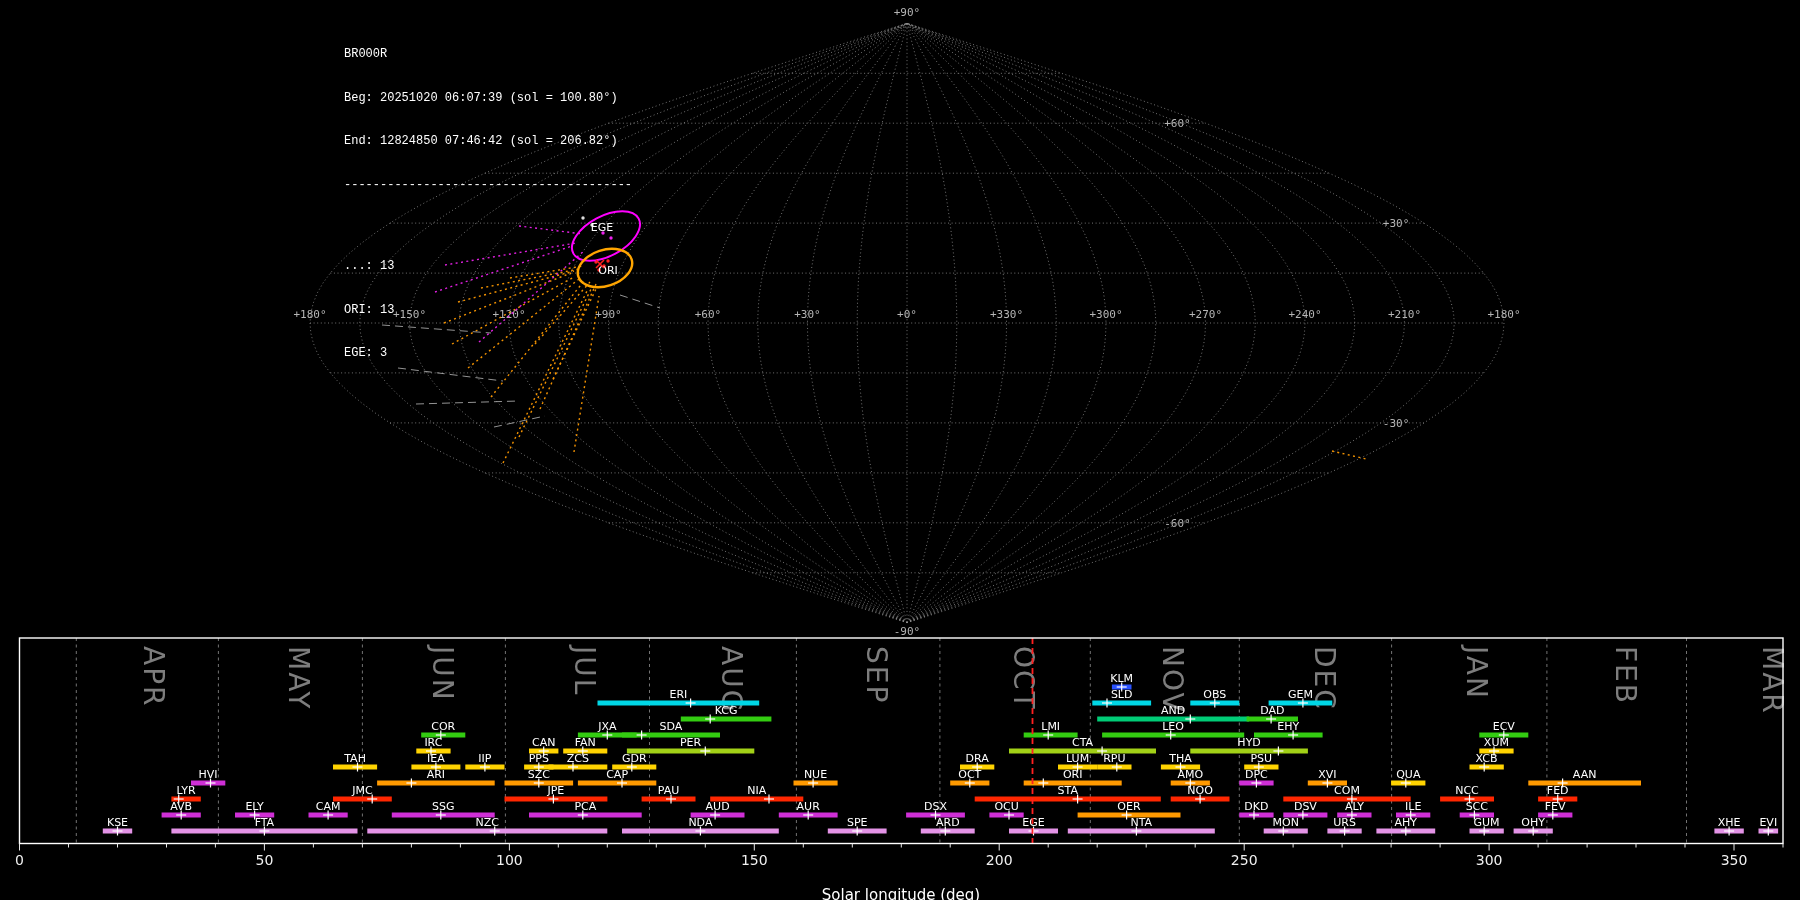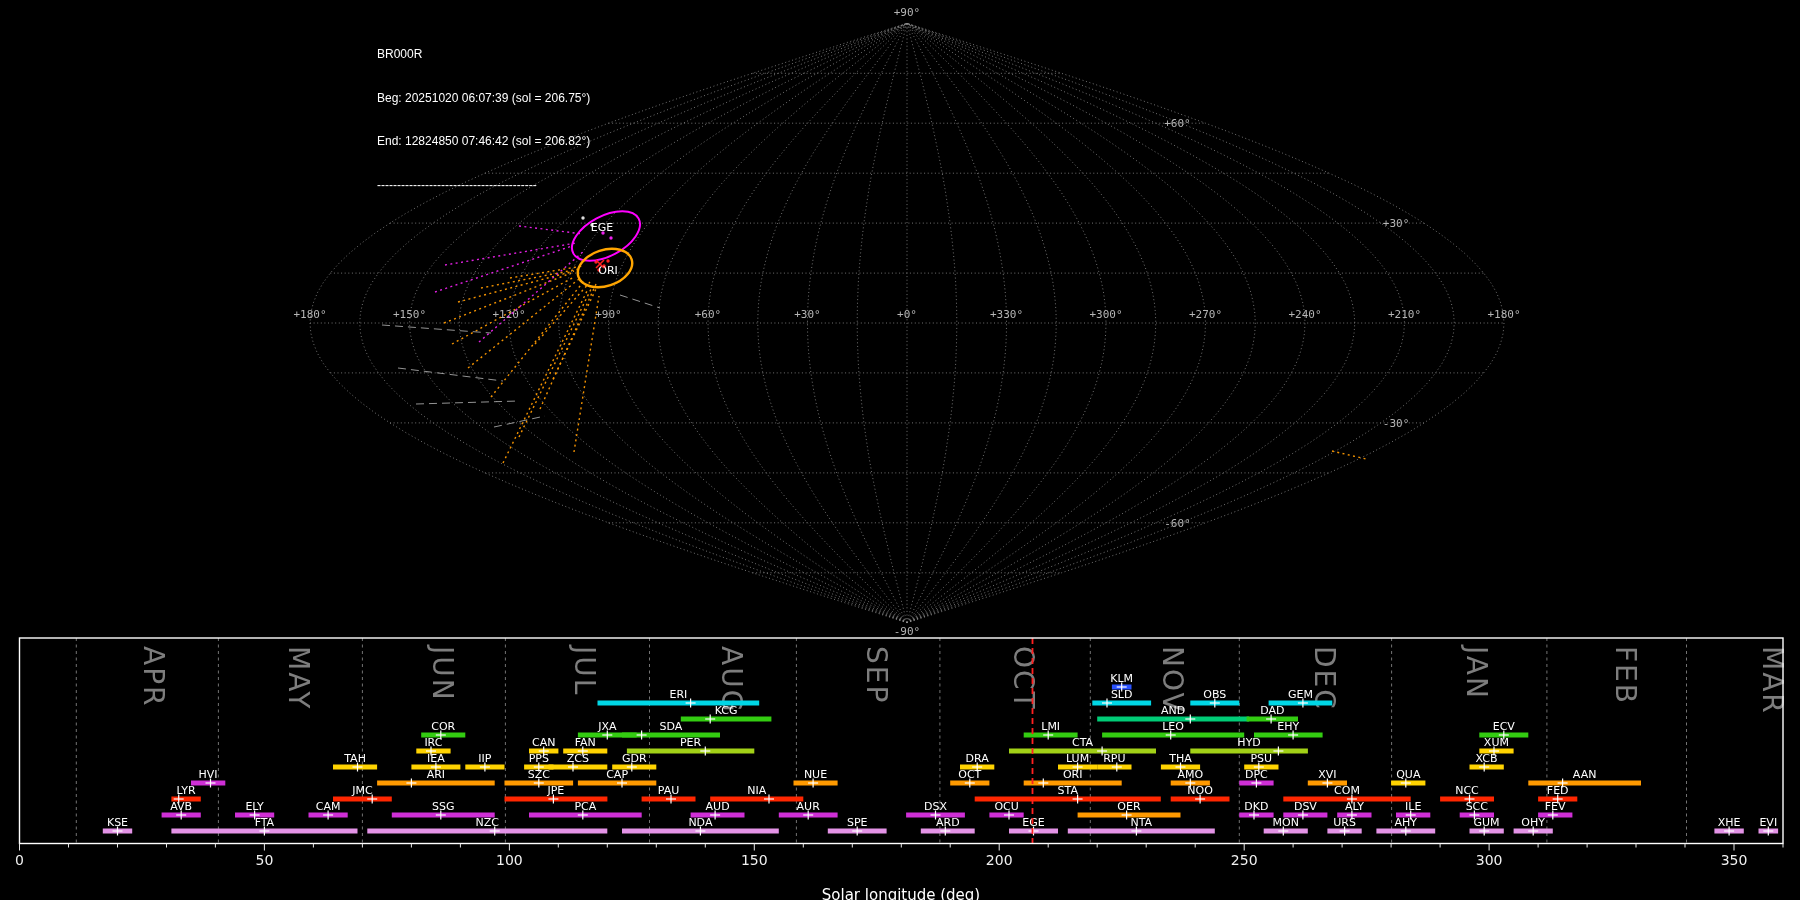--- a/index.html
+++ b/index.html
@@ -1,19 +1,19 @@
 <!DOCTYPE html>
 <html><head>
 <meta charset="utf-8">
 <style>
   html,body{margin:0;padding:0;background:#000;}
   .screen{position:relative;width:1800px;height:900px;background:#000;overflow:hidden;
           font-family:"DejaVu Sans",sans-serif;}
-  .info{position:absolute;left:377px;top:18px;color:#fff;z-index:5;
-        font-family:Liberation Sans, sans-serif;font-size:12px;line-height:14.5px;white-space:pre;}
+  .info{position:absolute;left:344px;top:18px;color:#fff;z-index:5;
+        font-family:Liberation Mono, monospace;font-size:12px;line-height:14.5px;white-space:pre;}
   .info .counts{margin-top:9px;}
   #scene{position:absolute;left:0;top:0;}
   .xlabel{position:absolute;left:901px;top:886px;transform:translateX(-50%);
           color:#fff;font-size:15px;z-index:5;}
   
   .grid{stroke:#8f8f8f;stroke-width:1;stroke-dasharray:1 2.6;fill:none;opacity:.8;}
   .maplab{fill:#b5b5b5;font-size:11px;font-family:"DejaVu Sans Mono",monospace;}
   .trail-dotted{stroke-width:1.4;stroke-dasharray:2 3.4;opacity:.95;}
   .trail-dashed{stroke-width:1;stroke-dasharray:8 5;opacity:.8;}
   .radlab{fill:#fff;font-size:11px;}
@@ -26,23 +26,28 @@
   .shlab{fill:#fff;font-size:11px;}
   .peak{stroke:#fff;stroke-width:1.2;}
 </style>
 </head>
 <body>
 
 <div class="screen">
 
   <div class="info">
     <div>BR000R</div>
-    <div>Beg: 20251020 06:07:39 (sol = 206.75°)</div>
+    <div>Beg: 20251020 06:07:39 (sol = 100.80°)</div>
     <div>End: 12824850 07:46:42 (sol = 206.82°)</div>
     <div>----------------------------------------</div>
+    <div class="counts">
+      <div>...: 13</div>
+      <div>ORI: 13</div>
+      <div>EGE: 3</div>
+    </div>
   </div>
 
   <svg id="scene" width="1800" height="900" viewBox="0 0 1800 900">
     <g id="sky">
         <g>
           <line x1="752.5" y1="572.8" x2="1061.5" y2="572.8" class="grid"></line>
           <line x1="608.5" y1="522.8" x2="1205.5" y2="522.8" class="grid"></line>
           <line x1="484.9" y1="472.9" x2="1329.1" y2="472.9" class="grid"></line>
           <line x1="390.0" y1="422.9" x2="1424.0" y2="422.9" class="grid"></line>
           <line x1="330.3" y1="372.9" x2="1483.7" y2="372.9" class="grid"></line>

